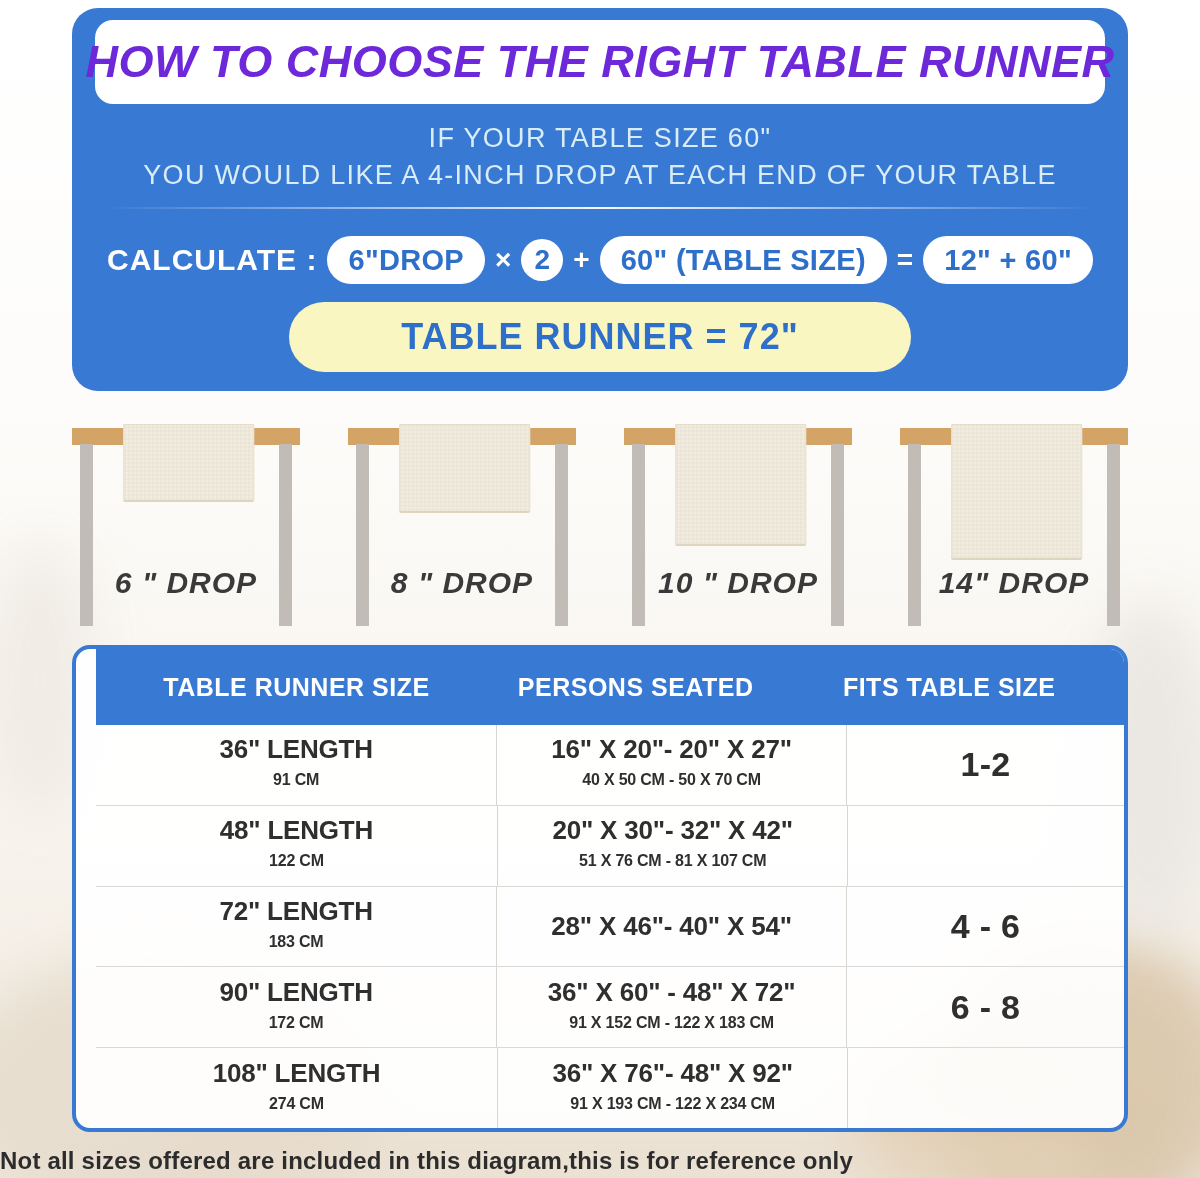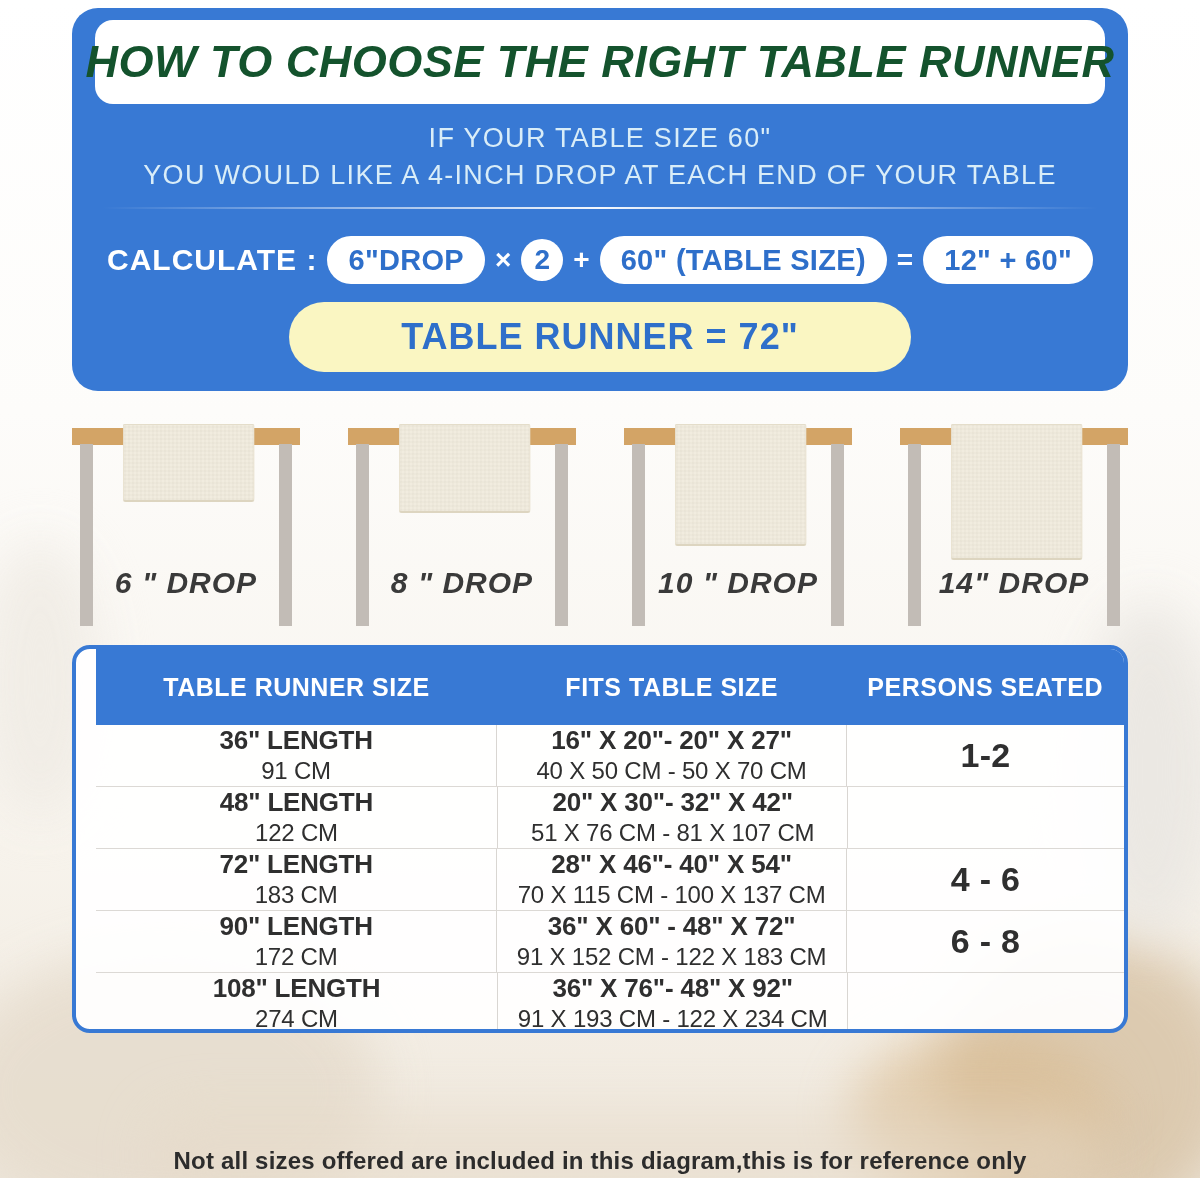--- a/index.html
+++ b/index.html
@@ -18,21 +18,21 @@
   .blob.b3{left:850px;top:1030px;width:260px;height:170px;background:#d9ba8e;opacity:.6;}
   .blob.b4{right:-20px;top:600px;width:140px;height:340px;background:#eae7e2;opacity:.9;}
   .blob.b5{left:-20px;top:540px;width:120px;height:280px;background:#f0ece5;opacity:.9;}
   .blob.b6{left:150px;top:1110px;width:950px;height:90px;background:#e6dac9;opacity:.55;border-radius:40px;}
 
   
   .hero{position:absolute;left:72px;top:8px;width:1056px;height:383px;
     background:#3879d4;border-radius:26px;}
   .title-box{position:absolute;left:23px;top:12px;width:calc(100% - 46px);height:84px;
     background:#ffffff;border-radius:18px;display:flex;align-items:center;justify-content:center;}
-  .title-box span{font-size:45px;font-weight:bold;font-style:italic;color:#14532d;
+  .title-box span{font-size:45px;font-weight:bold;font-style:italic;color:#6d28d9;
     letter-spacing:.5px;white-space:nowrap;}
   .intro{position:absolute;left:0;right:0;top:112px;text-align:center;
     color:#d9edf8;font-size:27px;letter-spacing:1.3px;line-height:37px;font-weight:normal;}
   .hero-divider{position:absolute;left:30px;right:30px;top:199px;height:2px;
     background:linear-gradient(90deg,rgba(255,255,255,0) 0%,rgba(255,255,255,.35) 18%,
       rgba(255,255,255,.95) 50%,rgba(255,255,255,.35) 82%,rgba(255,255,255,0) 100%);}
   .calc-row{position:absolute;left:0;right:0;top:226px;height:52px;
     display:flex;align-items:center;justify-content:center;gap:10px;}
   .calc-label{color:#ffffff;font-size:30px;font-weight:bold;letter-spacing:1px;white-space:nowrap;}
   .pill{background:#ffffff;color:#2e6fca;font-weight:bold;font-size:29px;
@@ -59,39 +59,39 @@
     background-image:repeating-linear-gradient(0deg,rgba(120,110,85,.03) 0 2px,transparent 2px 4px),
       repeating-linear-gradient(90deg,rgba(120,110,85,.03) 0 2px,transparent 2px 4px);}
   .fig0 .runner{height:75px;}
   .fig1 .runner{height:86px;}
   .fig2 .runner{height:119px;}
   .fig3 .runner{height:133px;}
   .drop-label{position:absolute;left:0;right:0;top:140px;text-align:center;
     font-size:30px;font-weight:bold;font-style:italic;color:#3a3a3a;letter-spacing:1px;white-space:nowrap;}
 
   
-  .size-table{position:absolute;left:72px;top:645px;width:1056px;height:388px;
+  .size-table{position:absolute;left:72px;top:645px;width:1056px;height:487px;
     border:4px solid #3879d4;border-radius:18px;background:rgba(255,255,255,.93);
     box-sizing:border-box;overflow:hidden;display:flex;flex-direction:column;padding-left:20px;}
   .thead{height:76px;flex:0 0 76px;background:#3879d4;display:flex;align-items:center;}
   .th{color:#ffffff;font-size:25px;font-weight:bold;letter-spacing:.5px;text-align:center;}
   .col1{width:39%;}
   .col2{width:34%;}
   .col3{width:27%;}
   .tbody{flex:1;display:flex;flex-direction:column;}
   .trow{flex:1;display:flex;align-items:center;border-top:1px solid #dcd9d5;}
   .trow:first-child{border-top:none;}
   .td{text-align:center;color:#2f2f2f;align-self:stretch;display:flex;flex-direction:column;
     justify-content:center;}
   .td.col2{border-left:1px solid #d9d6d2;border-right:1px solid #d9d6d2;}
   .ln1{font-size:26px;font-weight:bold;line-height:31px;letter-spacing:-.2px;white-space:nowrap;}
-  .ln2{font-size:24px;font-weight:normal;line-height:30px;letter-spacing:-.2px;white-space:nowrap;}
+  .ln2{font-size:16px;font-weight:bold;line-height:30px;letter-spacing:-.2px;white-space:nowrap;}
   .persons{font-size:34px;font-weight:bold;letter-spacing:.3px;}
 
-  .footer-note{position:absolute;left:0;right:0;top:1147px;text-align:center;
+  .footer-note{position:absolute;left:0;right:0;top:1147px;text-align:left;
     font-size:24px;font-weight:bold;color:#2c2c2c;letter-spacing:.2px;}
 </style>
 </head>
 <body>
 
 <div class="bg-base"></div>
 <div class="blob b1"></div>
 <div class="blob b2"></div>
 <div class="blob b3"></div>
 <div class="blob b4"></div>
@@ -147,22 +147,22 @@
     <div class="leg left"></div>
     <div class="leg right"></div>
     <div class="runner"></div>
     <div class="drop-label">14" DROP</div>
   </div>
 </div>
 
 <div class="size-table">
   <div class="thead">
     <div class="th col1">TABLE RUNNER SIZE</div>
+    <div class="th col3">PERSONS SEATED</div>
     <div class="th col2">FITS TABLE SIZE</div>
-    <div class="th col3">PERSONS SEATED</div>
   </div>
   <div class="tbody">
     <div class="trow">
       <div class="td col1">
         <div class="ln1">36" LENGTH</div>
         <div class="ln2">91 CM</div>
       </div>
       <div class="td col2">
         <div class="ln1">16" X 20"- 20" X 27"</div>
         <div class="ln2">40 X 50 CM - 50 X 70 CM</div>
@@ -181,21 +181,20 @@
         <div class="ln2">51 X 76 CM - 81 X 107 CM</div>
       </div>
     </div>
     <div class="trow">
       <div class="td col1">
         <div class="ln1">72" LENGTH</div>
         <div class="ln2">183 CM</div>
       </div>
       <div class="td col2">
         <div class="ln1">28" X 46"- 40" X 54"</div>
-        <div class="ln2">70 X 115 CM - 100 X 137 CM</div>
       </div>
       <div class="td col3">
         <div class="persons">4 - 6</div>
       </div>
     </div>
     <div class="trow">
       <div class="td col1">
         <div class="ln1">90" LENGTH</div>
         <div class="ln2">172 CM</div>
       </div>

